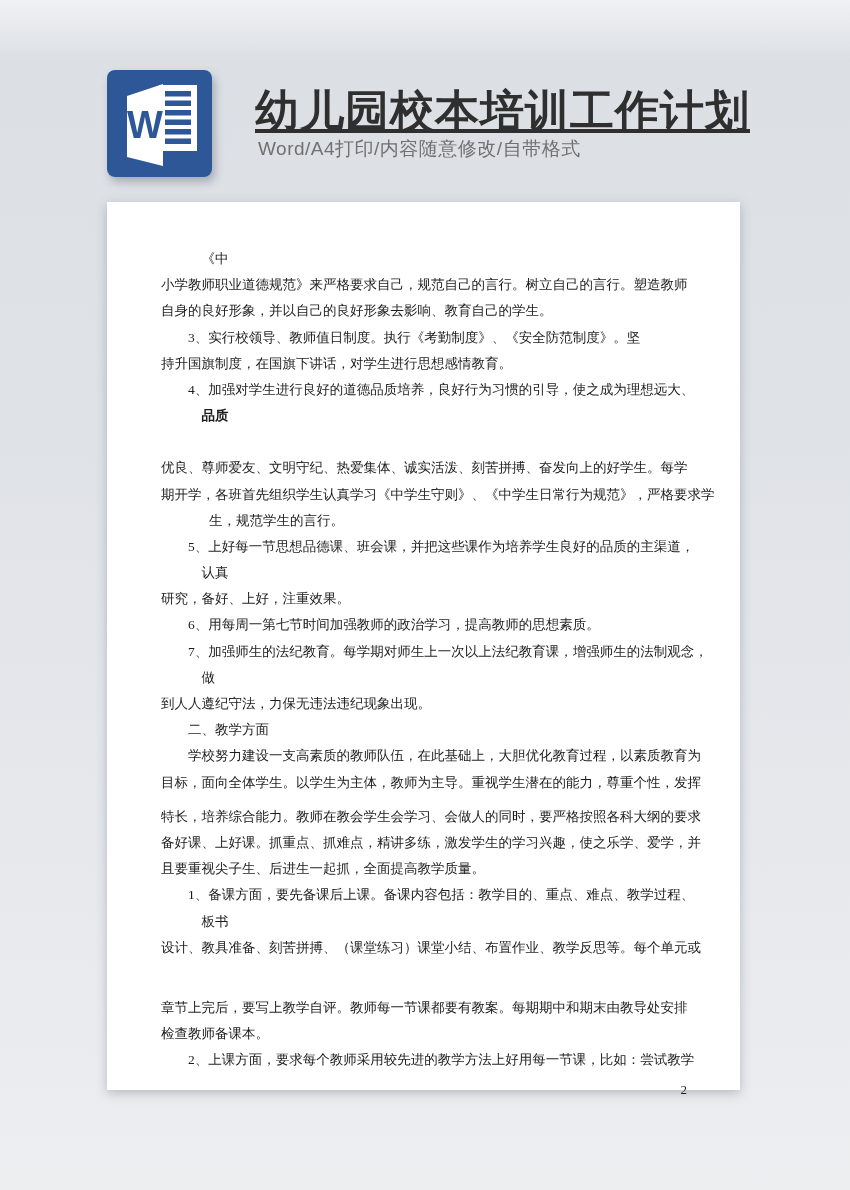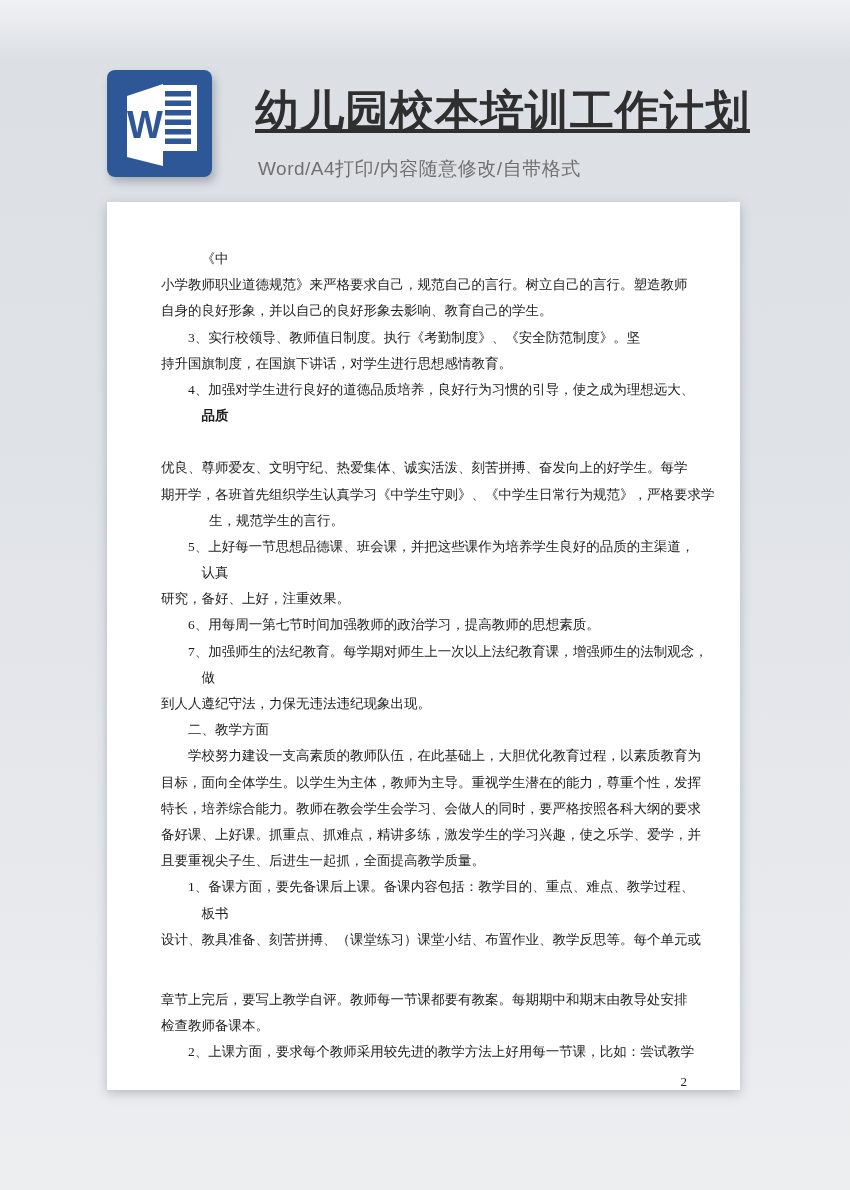--- a/index.html
+++ b/index.html
@@ -27,21 +27,21 @@
   .header-title {
     position: absolute; left: 255px; top: 82px;
     font-size: 44px; font-weight: bold;
     letter-spacing: 1px;
     color: #2f2f2f;
     white-space: nowrap;
     font-family: "Liberation Sans", "DejaVu Sans", sans-serif;
     text-decoration: underline;
   }
   .header-subtitle {
-    position: absolute; left: 258px; top: 156px;
+    position: absolute; left: 258px; top: 136px;
     font-size: 19px;
     letter-spacing: 0.5px;
     color: #707070;
     white-space: nowrap;
     font-family: "Liberation Sans", "DejaVu Sans", sans-serif;
   }
 
   
   .doc-page {
     position: absolute; left: 107px; top: 202px;
@@ -107,21 +107,21 @@
       <div class="doc-line" style="padding-left: 27px;">5、上好每一节思想品德课、班会课，并把这些课作为培养学生良好的品质的主渠道，</div>
       <div class="doc-line" style="padding-left: 40.5px;">认真</div>
       <div class="doc-line" style="padding-left: 0px;">研究，备好、上好，注重效果。</div>
       <div class="doc-line" style="padding-left: 27px;">6、用每周一第七节时间加强教师的政治学习，提高教师的思想素质。</div>
       <div class="doc-line" style="padding-left: 27px;">7、加强师生的法纪教育。每学期对师生上一次以上法纪教育课，增强师生的法制观念，</div>
       <div class="doc-line" style="padding-left: 40.5px;">做</div>
       <div class="doc-line" style="padding-left: 0px;">到人人遵纪守法，力保无违法违纪现象出现。</div>
       <div class="doc-line" style="padding-left: 27px;">二、教学方面</div>
       <div class="doc-line" style="padding-left: 27px;">学校努力建设一支高素质的教师队伍，在此基础上，大胆优化教育过程，以素质教育为</div>
       <div class="doc-line" style="padding-left: 0px;">目标，面向全体学生。以学生为主体，教师为主导。重视学生潜在的能力，尊重个性，发挥</div>
-      <div class="doc-line" style="padding-left: 0px;">特长，培养综合能力。教师在教会学生会学习、会做人的同时，要严格按照各科大纲的要求</div>
+      <div class="doc-line" style="padding-left: 0px; margin-top: 8px;">特长，培养综合能力。教师在教会学生会学习、会做人的同时，要严格按照各科大纲的要求</div>
       <div class="doc-line" style="padding-left: 0px;">备好课、上好课。抓重点、抓难点，精讲多练，激发学生的学习兴趣，使之乐学、爱学，并</div>
       <div class="doc-line" style="padding-left: 0px;">且要重视尖子生、后进生一起抓，全面提高教学质量。</div>
       <div class="doc-line" style="padding-left: 27px;">1、备课方面，要先备课后上课。备课内容包括：教学目的、重点、难点、教学过程、</div>
       <div class="doc-line" style="padding-left: 40.5px;">板书</div>
       <div class="doc-line" style="padding-left: 0px;">设计、教具准备、刻苦拼搏、（课堂练习）课堂小结、布置作业、教学反思等。每个单元或</div>
       <div class="doc-line" style="padding-left: 0px; margin-top: 34px;">章节上完后，要写上教学自评。教师每一节课都要有教案。每期期中和期末由教导处安排</div>
       <div class="doc-line" style="padding-left: 0px;">检查教师备课本。</div>
       <div class="doc-line" style="padding-left: 27px;">2、上课方面，要求每个教师采用较先进的教学方法上好用每一节课，比如：尝试教学</div>
     <div class="page-number">2</div>
   </div>

